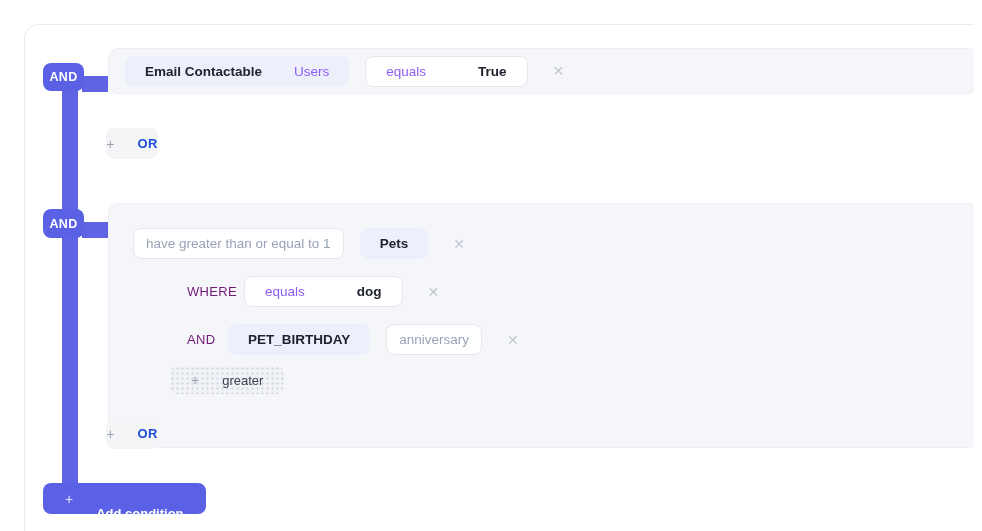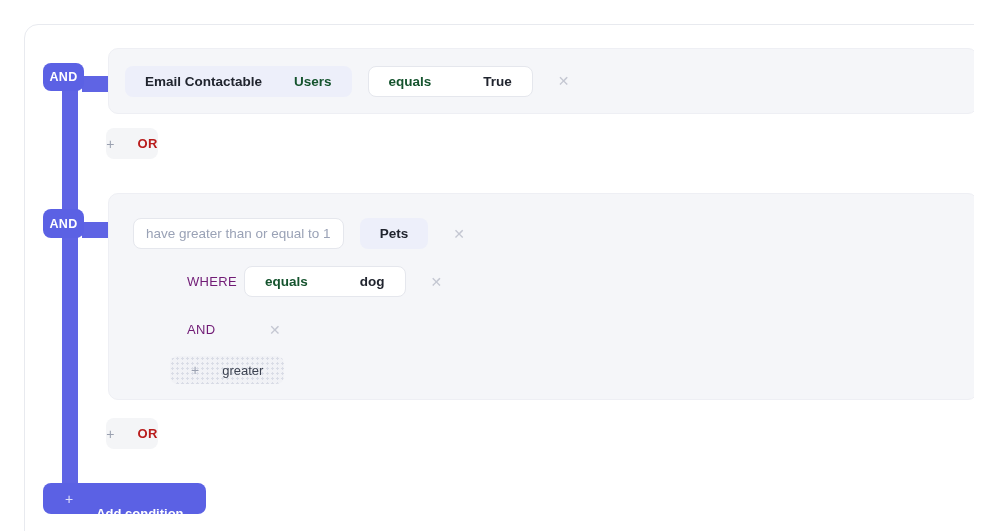--- a/index.html
+++ b/index.html
@@ -32,33 +32,33 @@
     font-size:12.5px; font-weight:bold; letter-spacing:.3px;
     cursor:pointer;
   }
   .and-badge.b1 { top:47px; height:28px; }
   .and-badge.b2 { top:193px; }
   
   .card {
     position:absolute; left:92px; width:870px;
     background:#f5f6f9; border:1px solid #eeeff4; border-radius:10px; z-index:2;
   }
-  .card.c1 { top:32px; height:66px; display:flex; align-items:center; padding-left:16px; }
-  .card.c2 { top:177px; height:207px; }
+  .card.c1 { top:32px; height:46px; display:flex; align-items:center; padding-left:16px; }
+  .card.c2 { top:187px; height:245px; }
   .row { position:absolute; display:flex; align-items:center; }
   .c2 .row1 { left:16px; top:16px; }
   .c2 .row2 { left:62px; top:64px; }
   .c2 .row3 { left:62px; top:112px; }
   
   .chip {
     display:inline-flex; align-items:center; height:31px; padding:0 12px;
     border-radius:8px; font-size:13.5px; white-space:nowrap; cursor:pointer;
   }
   .chip .strong { color:#20242e; font-weight:bold; }
-  .chip .muted  { color:#14532d;font-weight:bold; }
+  .chip .muted  { color:#8b5cf6; }
   .chip .gap { display:inline-block; width:6px; }
   .chip.lavender { background:#edeffa; }
   .chip.white { background:#ffffff; border:1px solid #e5e7ed;gap:10px; }
   .chip.placeholder { color:#9aa2b6; }
   
   .remove {
     margin-left:17px; color:#c4c7d2; font-size:14px; line-height:1;
     cursor:pointer; user-select:none;
   }
   
@@ -68,21 +68,21 @@
   .mgap { display:inline-block; width:10px; }
   
   .or-btn {
     position:absolute; left:90px; width:52px; height:31px; z-index:2;
     background:#f4f5f7; border-radius:8px; display:flex; align-items:center;
     justify-content:center; cursor:pointer; font-size:13px;
   }
   .or-btn.o1 { top:112px; }
   .or-btn.o2 { top:402px; }
   .plus { color:#9aa0b0; font-size:14px; margin-right:7px; font-weight:normal; }
-  .or-btn .or-text { color:#b91c1c; font-weight:bold; letter-spacing:.3px; }
+  .or-btn .or-text { color:#1d4ed8; font-weight:bold; letter-spacing:.3px; }
   
   .property-btn {
     position:absolute; left:61px; top:162px; height:28px; padding:0 13px;
     display:inline-flex; align-items:center; border-radius:8px; cursor:pointer;
     background-color:#f1f2f6;
     background-image:radial-gradient(#d9dce6 1px, rgba(0,0,0,0) 1.1px);
     background-size:5px 5px; font-size:13px;
   }
   .property-btn .prop-text { color:#3c4250; font-weight:normal; }
   
@@ -144,21 +144,25 @@
       <span class="chip white">
         <span class="muted">equals</span>
         <span class="gap"></span>
         <span class="strong">dog</span>
       </span>
       <span class="remove">✕</span>
     </div>
 
     <div class="row row3">
       <span class="conn-label">AND</span>
+      <span class="chip lavender">
+        <span class="strong">PET_BIRTHDAY</span>
+      </span>
       <span class="mgap"></span>
+      <span class="chip white placeholder">anniversary</span>
       <span class="remove">✕</span>
     </div>
 
     <div class="property-btn">
       <span class="plus">+</span>
       <span class="prop-text">greater</span>
     </div>
   </div>
 
   <div class="or-btn o2">

